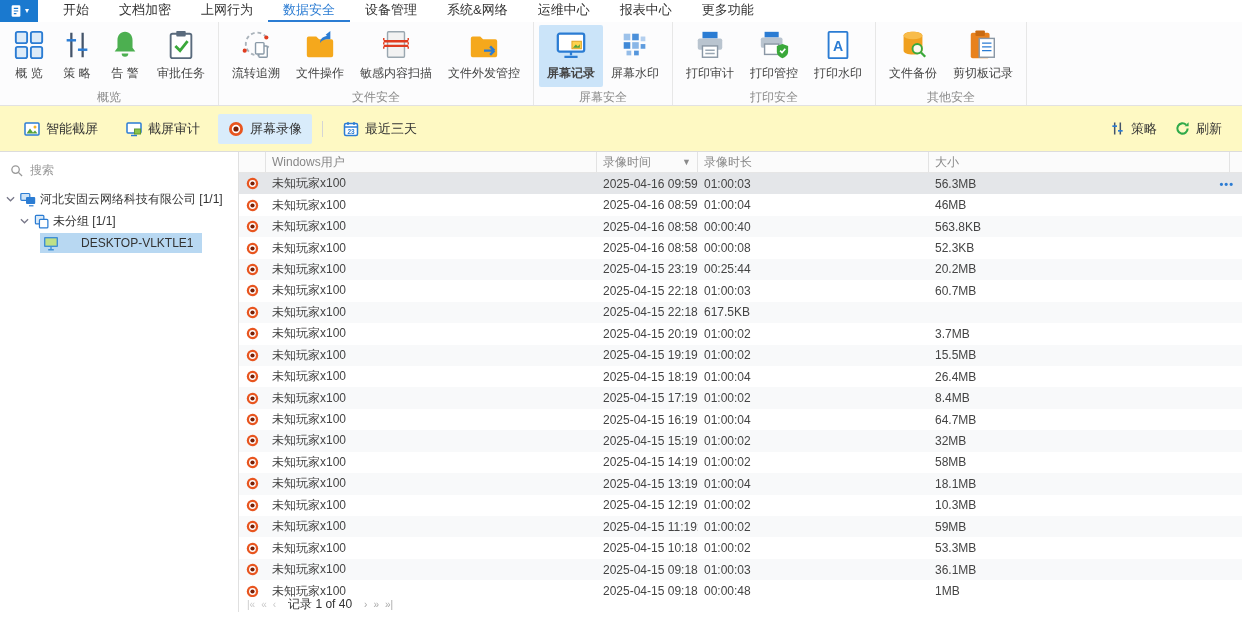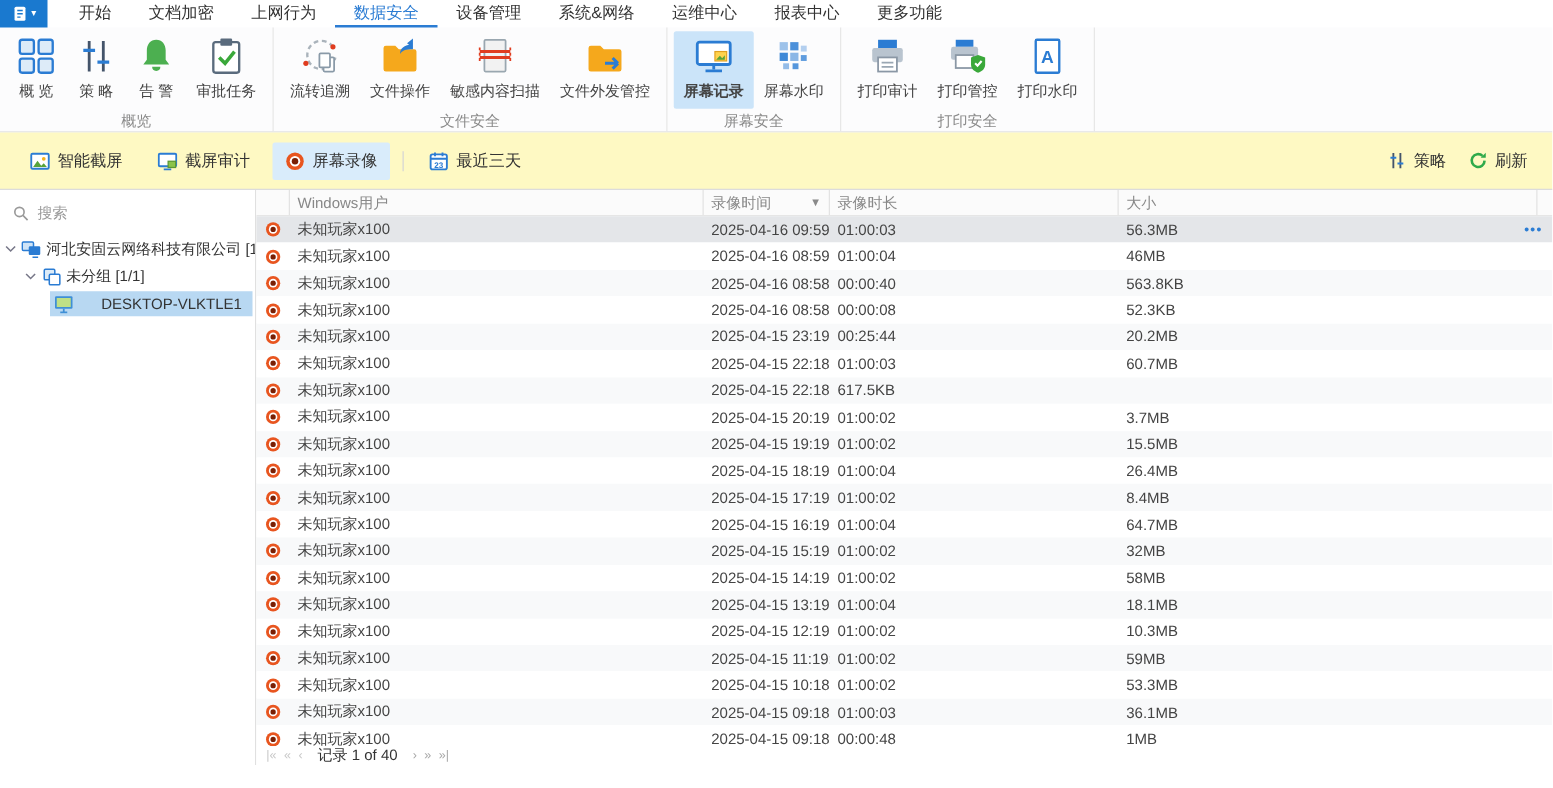--- a/index.html
+++ b/index.html
@@ -28,21 +28,21 @@
   .subbar { height:46px; display:flex; align-items:center; padding:0 14px; background:#fef9c3; border-bottom:1px solid #dcdcdc; }
   .stab { display:flex; align-items:center; gap:6px; font-size:13px; color:#333; padding:6px 10px; margin-right:8px; border-radius:2px; cursor:pointer; white-space:nowrap; }
   .stab.selected { background:#d9ecfb; }
   .stab svg { display:block; }
   .sdivider { width:1px; height:16px; background:#d5d5d5; margin:0 10px 0 2px; }
   .subbar-right { margin-left:auto; display:flex; align-items:center; }
   .subbar-right .stab { margin-right:0; margin-left:6px; padding:6px 6px; }
 
   
   .content { height:460px; display:flex; }
-  .tree { width:205px; border-right:1px solid #e0e0e0; padding-top:6px; background:#fff; overflow:hidden; }
+  .tree { width:239px; border-right:1px solid #e0e0e0; padding-top:6px; background:#fff; overflow:hidden; }
   .search-row { display:flex; align-items:center; gap:7px; padding:0 10px; height:24px; margin-bottom:6px; }
   .search-row input { border:none; outline:none; font-size:12px; color:#333; width:150px; background:transparent; font-family:inherit; }
   .search-row input::placeholder { color:#9a9a9a; }
   .tnode { display:flex; align-items:center; gap:4px; height:22px; font-size:12px; color:#333; cursor:pointer; white-space:nowrap; }
   .tnode .caret { width:12px; display:flex; justify-content:center; color:#777; }
   .tnode svg { flex:none; }
   .tnode-company { padding-left:4px; }
   .tnode-group { padding-left:18px; }
   .tnode-device { padding-left:40px; }
   .tsel { display:inline-flex; align-items:center; gap:22px; background:#b8d8f2; padding:2px 8px 2px 3px; }
@@ -246,20 +246,43 @@
         <svg class="ric" viewBox="0 0 34 34">
             <rect x="7" y="3" width="20" height="28" rx="1" fill="#fff" stroke="#2b7cd3" stroke-width="2"></rect>
             <text x="17" y="23" font-size="15" fill="#2b7cd3" text-anchor="middle" font-weight="bold" font-family="Liberation Sans, sans-serif">A</text>
           </svg>
         <span class="rlabel">打印水印</span>
       </div>
     </div>
     <div class="rgroup-label">打印安全</div>
   </div>
 
+  <div class="rgroup">
+    <div class="rgroup-items">
+      <div class="ritem">
+        <svg class="ric" viewBox="0 0 34 34">
+            <path d="M7 7c0-2.5 4.5-4 10-4s10 1.5 10 4v16c0 2.5-4.5 4-10 4S7 25.5 7 23z" fill="#f0a01e"></path>
+            <ellipse cx="17" cy="7" rx="10" ry="4" fill="#f8bc4a"></ellipse>
+            <circle cx="21.5" cy="21" r="5" fill="#fff" fill-opacity=".92" stroke="#3aa83a" stroke-width="2"></circle>
+            <path d="M25.5 25l4.5 4.5" stroke="#3aa83a" stroke-width="2.5"></path>
+          </svg>
+        <span class="rlabel">文件备份</span>
+      </div>
+      <div class="ritem">
+        <svg class="ric" viewBox="0 0 34 34">
+            <rect x="4" y="4" width="20" height="27" rx="2" fill="#e8821e"></rect>
+            <rect x="9" y="1.5" width="10" height="6" rx="1" fill="#c96a10"></rect>
+            <rect x="13" y="10" width="16" height="20" fill="#fff" stroke="#8a97a5" stroke-width="1.5"></rect>
+            <path d="M16 15h10M16 19h10M16 23h10" stroke="#2b7cd3" stroke-width="1.5"></path>
+          </svg>
+        <span class="rlabel">剪切板记录</span>
+      </div>
+    </div>
+    <div class="rgroup-label">其他安全</div>
+  </div>
 
 </div>
 
 <div class="subbar">
   <div class="stab">
     <svg width="16" height="16" viewBox="0 0 16 16">
         <rect x="1" y="2" width="14" height="12" rx="1" fill="#fff" stroke="#2b7cd3" stroke-width="1.5"></rect>
         <circle cx="11" cy="6" r="1.5" fill="#f5b31c"></circle>
         <path d="M2.5 12.5l3.5-5 3 4 2-2 2.5 3z" fill="#57a33a"></path>
       </svg>

